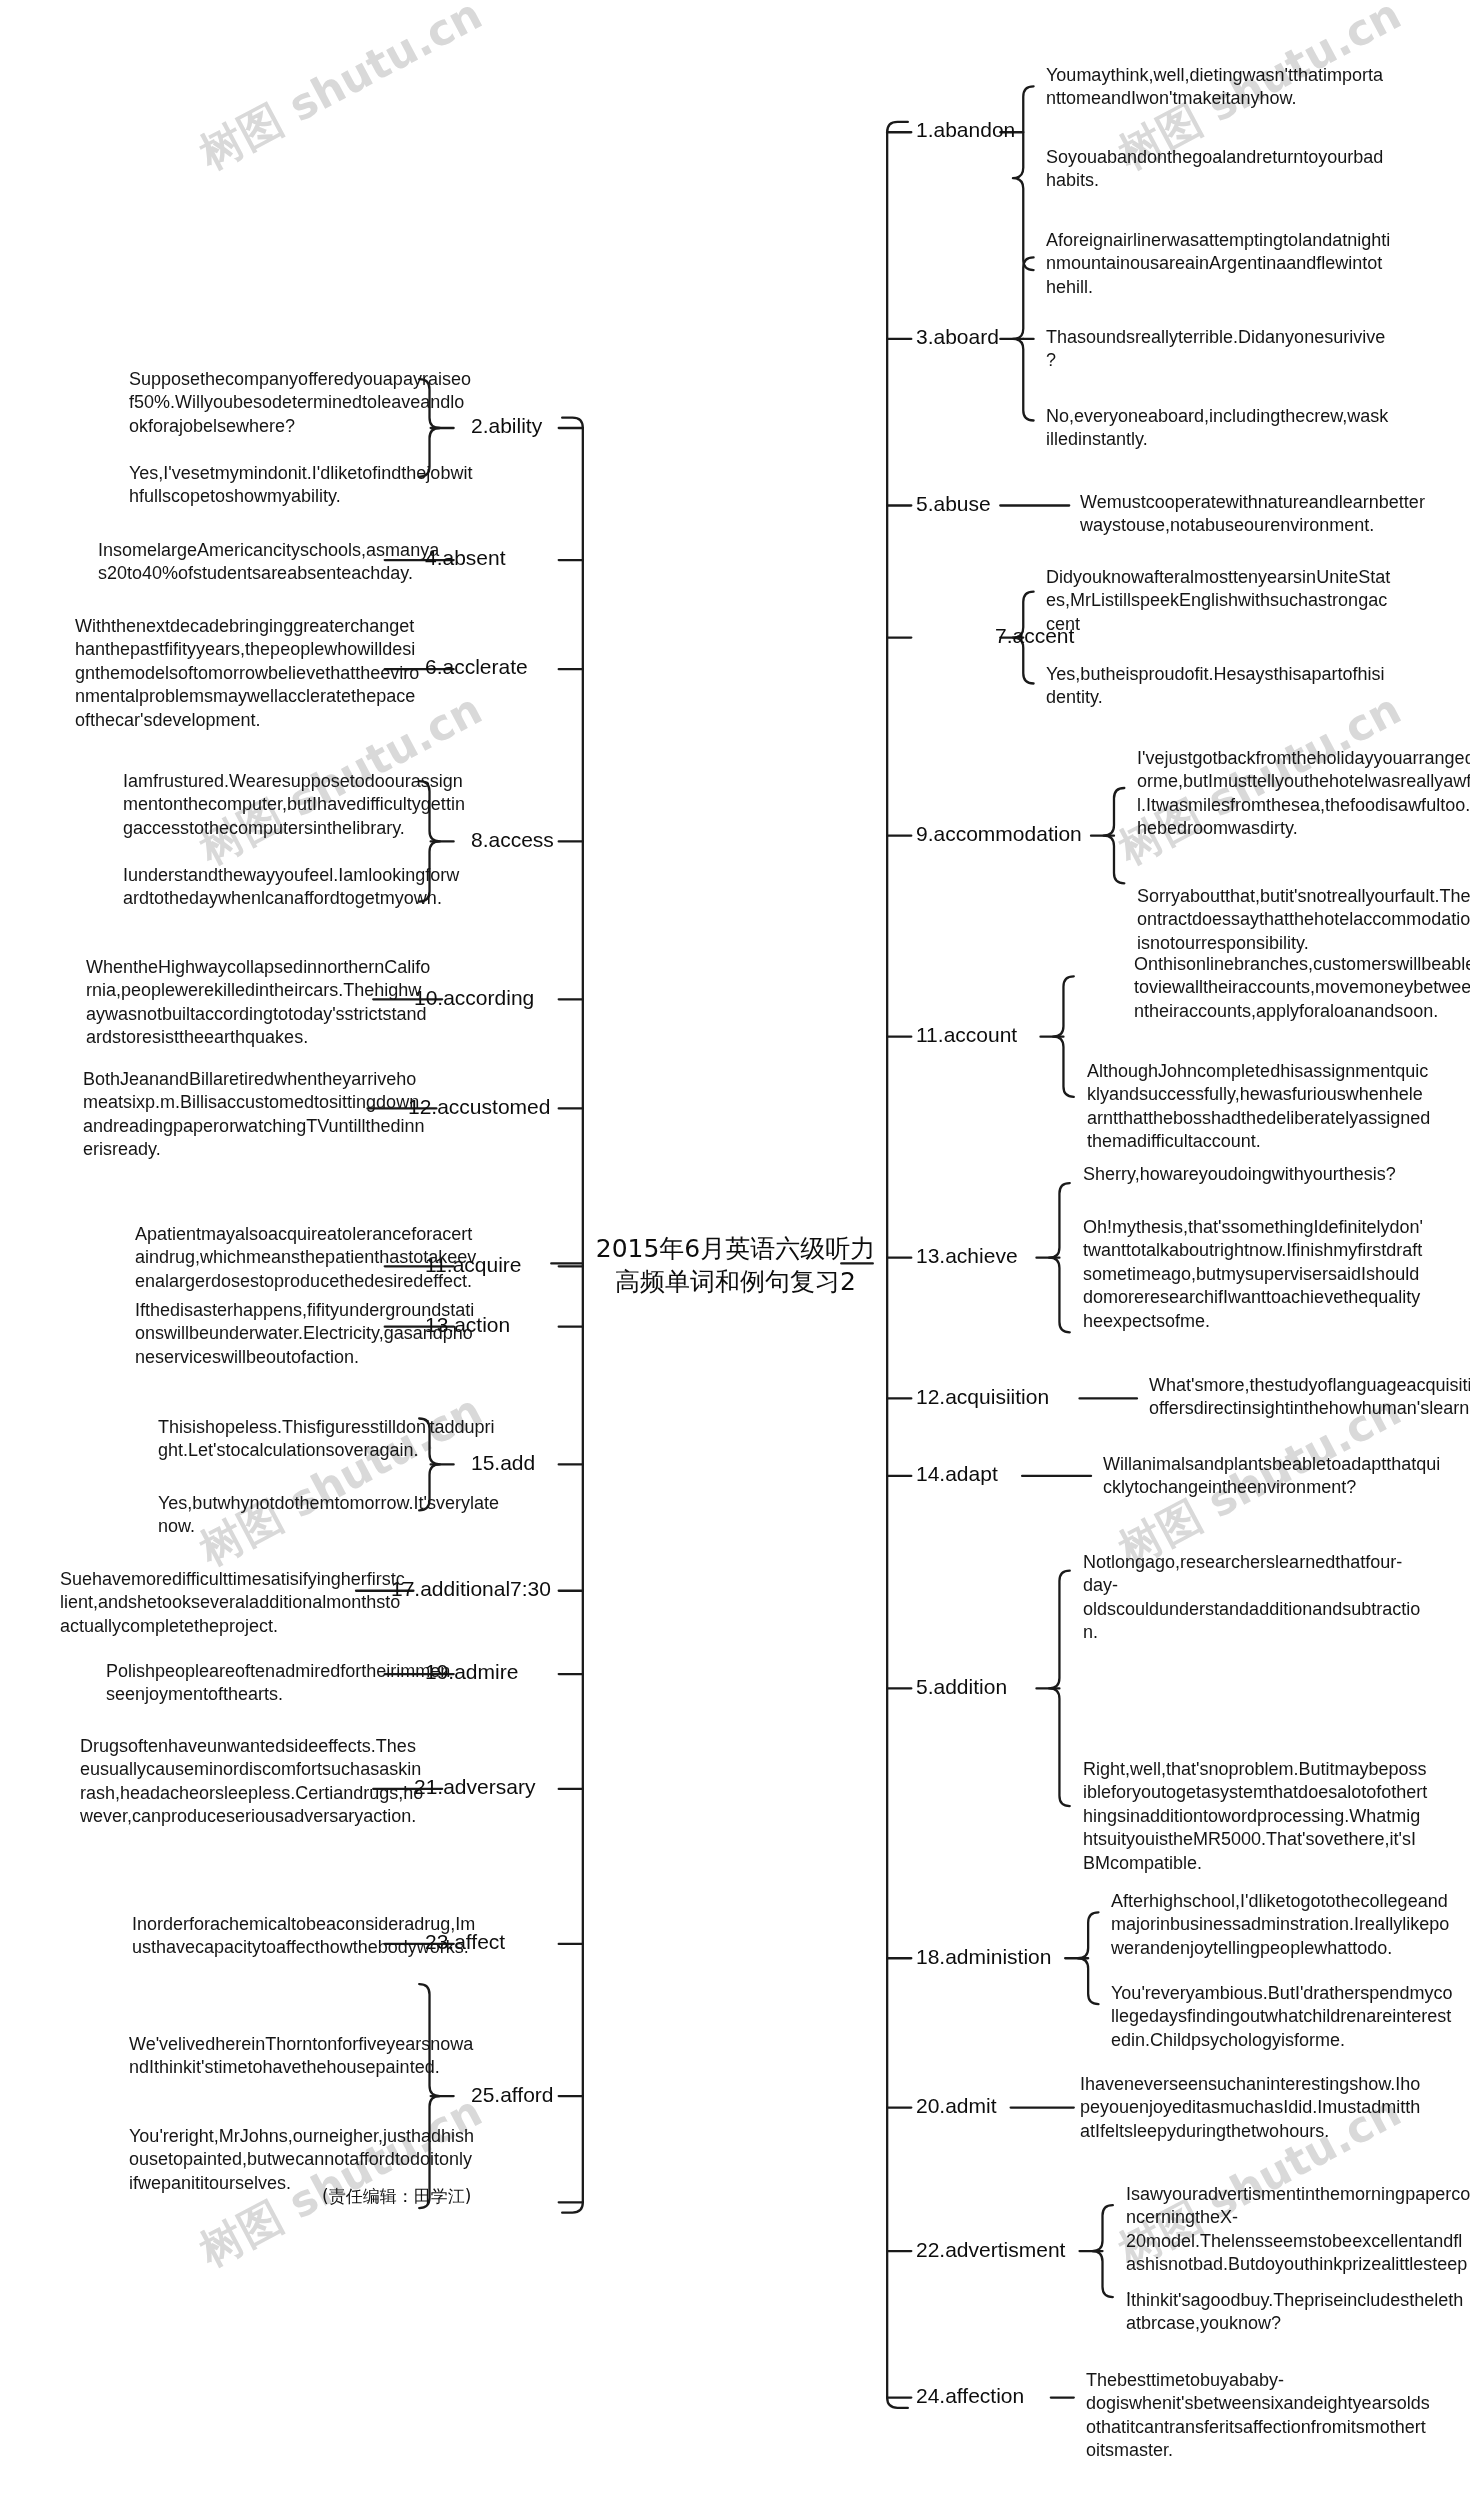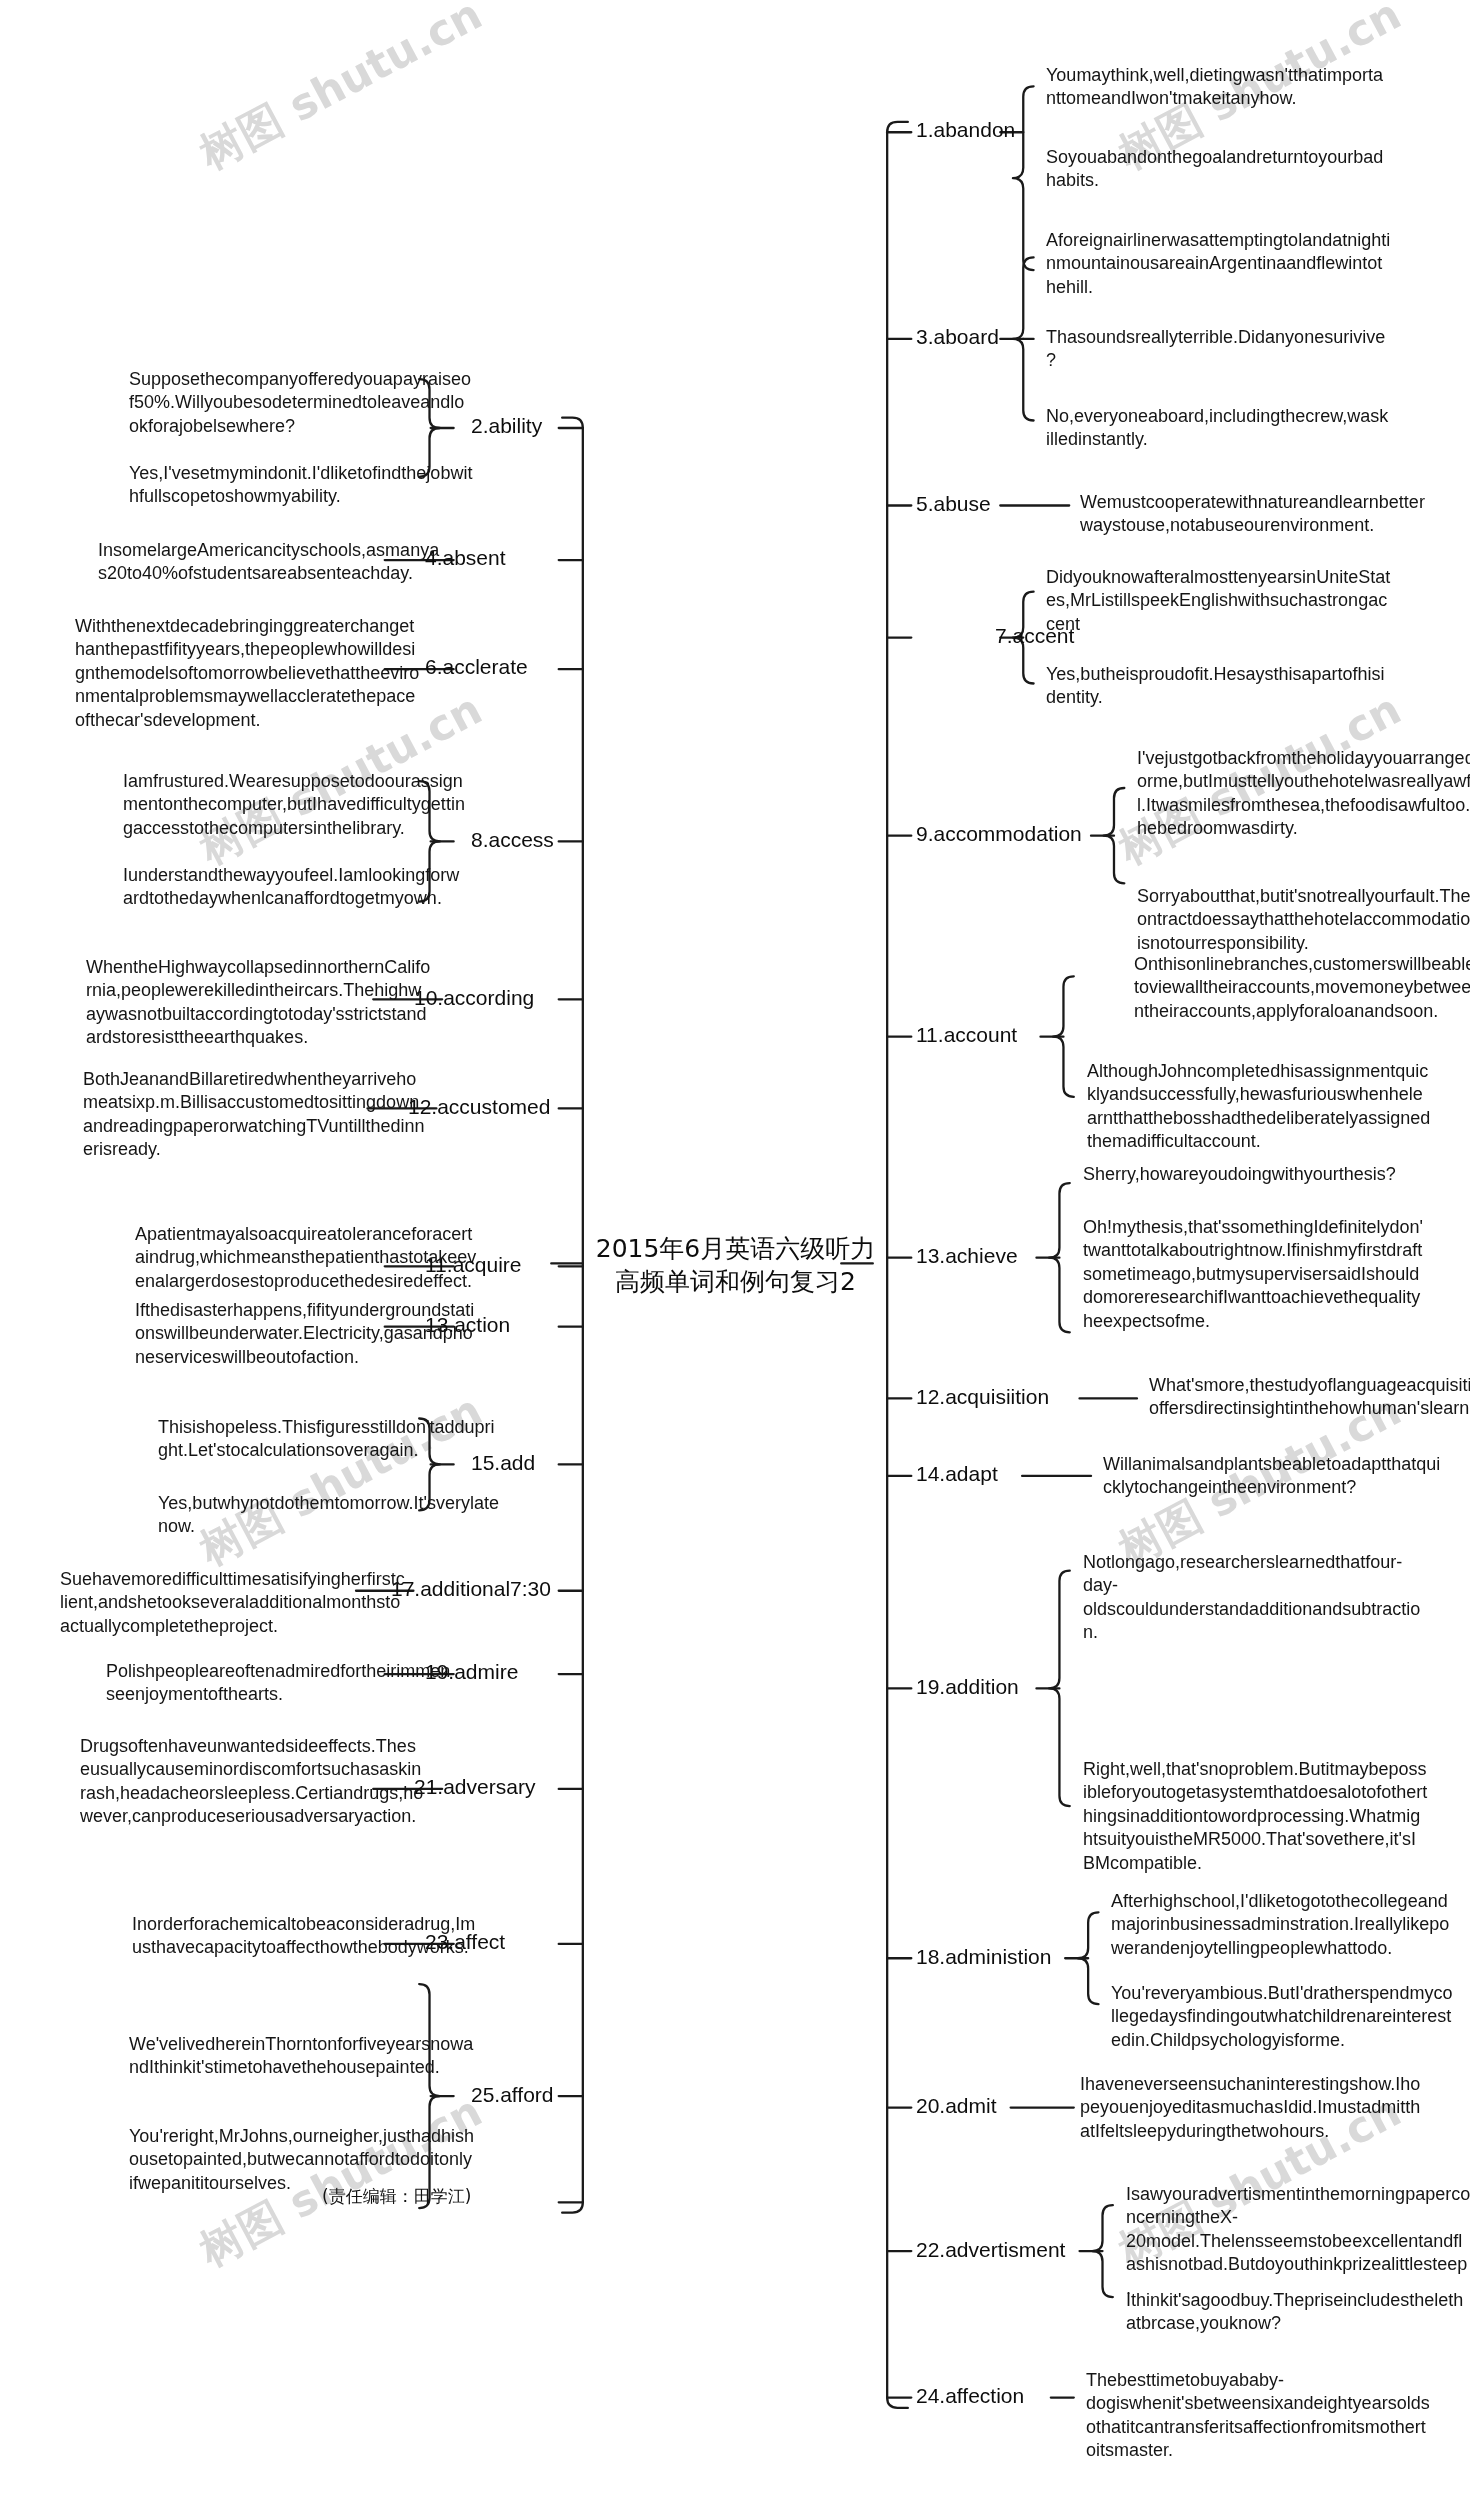--- a/index.html
+++ b/index.html
@@ -227,21 +227,21 @@
 
   <div class="node topic" style="left:916px; top:118px;">1.abandon</div>
   <div class="node topic" style="left:916px; top:325px;">3.aboard</div>
   <div class="node topic" style="left:916px; top:492px;">5.abuse</div>
   <div class="node topic" style="left:967px; top:624px;margin-left:28px;">7.accent</div>
   <div class="node topic" style="left:916px; top:822px;">9.accommodation</div>
   <div class="node topic" style="left:916px; top:1023px;">11.account</div>
   <div class="node topic" style="left:916px; top:1244px;">13.achieve</div>
   <div class="node topic" style="left:916px; top:1385px;">12.acquisiition</div>
   <div class="node topic" style="left:916px; top:1462px;">14.adapt</div>
-  <div class="node topic" style="left:916px; top:1675px;">19.addition</div>
+  <div class="node topic" style="left:916px; top:1675px;">5.addition</div>
   <div class="node topic" style="left:916px; top:1945px;">18.administion</div>
   <div class="node topic" style="left:916px; top:2094px;">20.admit</div>
   <div class="node topic" style="left:916px; top:2238px;">22.advertisment</div>
   <div class="node topic" style="left:916px; top:2384px;">24.affection</div>
 
   <div class="node leaf r" style="left:1046px; top:64px;">Youmaythink,well,dietingwasn'tthatimportanttomeandIwon'tmakeitanyhow.</div>
   <div class="node leaf r" style="left:1046px; top:146px;">Soyouabandonthegoalandreturntoyourbadhabits.</div>
 
   <div class="node leaf r" style="left:1046px; top:229px;">AforeignairlinerwasattemptingtolandatnightinmountainousareainArgentinaandflewintothehill.</div>
   <div class="node leaf r" style="left:1046px; top:326px;">Thasoundsreallyterrible.Didanyonesurivive?</div>

